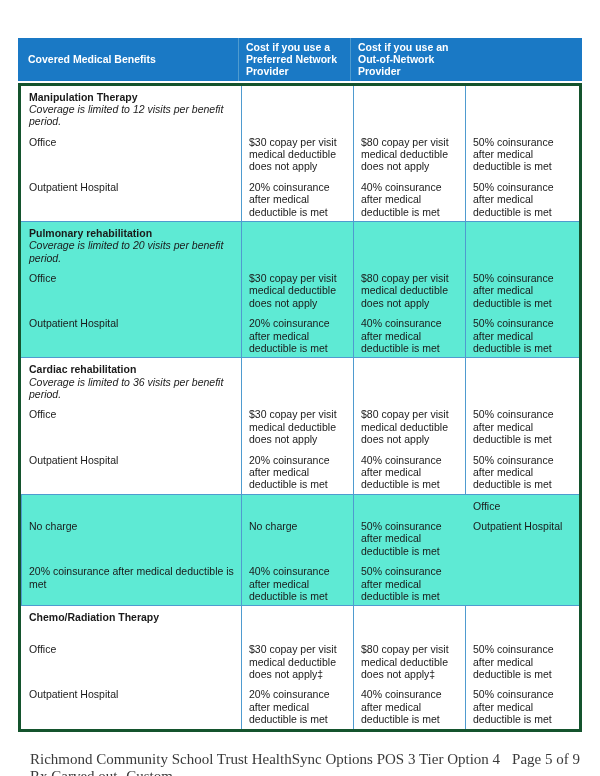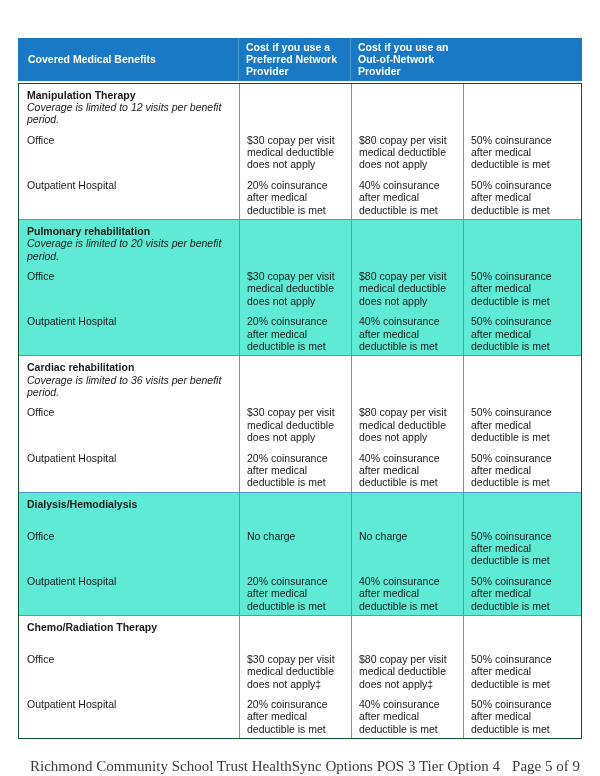--- a/index.html
+++ b/index.html
@@ -31,21 +31,21 @@
   }
   .th {
     display: flex;
     align-items: center;
     padding: 3px 6px 3px 7px;
     box-sizing: border-box;
   }
   .th.c1 { padding-left: 10px; }
   
   .tbody {
-    border: 1px solid #14532d;
+    border: 3px solid #14532d;
     margin-top: 2px;
   }
   .sec {
     display: grid;
     grid-template-columns: 220px 112px 112px 1fr;
     font-size: 10.5px;
     line-height: 1.18;
     background: #ffffff;
   }
   .sec.shaded { background: #5eead4; }
@@ -143,23 +143,20 @@
       <div class="cell c3 cost">$80 copay per visit medical deductible does not apply</div>
       <div class="cell c4 cost">50% coinsurance after medical deductible is met</div>
 
       <div class="cell c1 rowlabel">Outpatient Hospital</div>
       <div class="cell c2 cost">20% coinsurance after medical deductible is met</div>
       <div class="cell c3 cost">40% coinsurance after medical deductible is met</div>
       <div class="cell c4 cost">50% coinsurance after medical deductible is met</div>
     </div>
 
     <div class="sec shaded">
-      <div class="cell c1 titlecell">
-        <div class="sec-title">Dialysis/Hemodialysis</div>
-      </div>
       <div class="cell c2"></div>
       <div class="cell c3"></div>
       <div class="cell c4"></div>
 
       <div class="cell c1 rowlabel">Office</div>
       <div class="cell c2 cost">No charge</div>
       <div class="cell c3 cost">No charge</div>
       <div class="cell c4 cost">50% coinsurance after medical deductible is met</div>
 
       <div class="cell c1 rowlabel">Outpatient Hospital</div>

